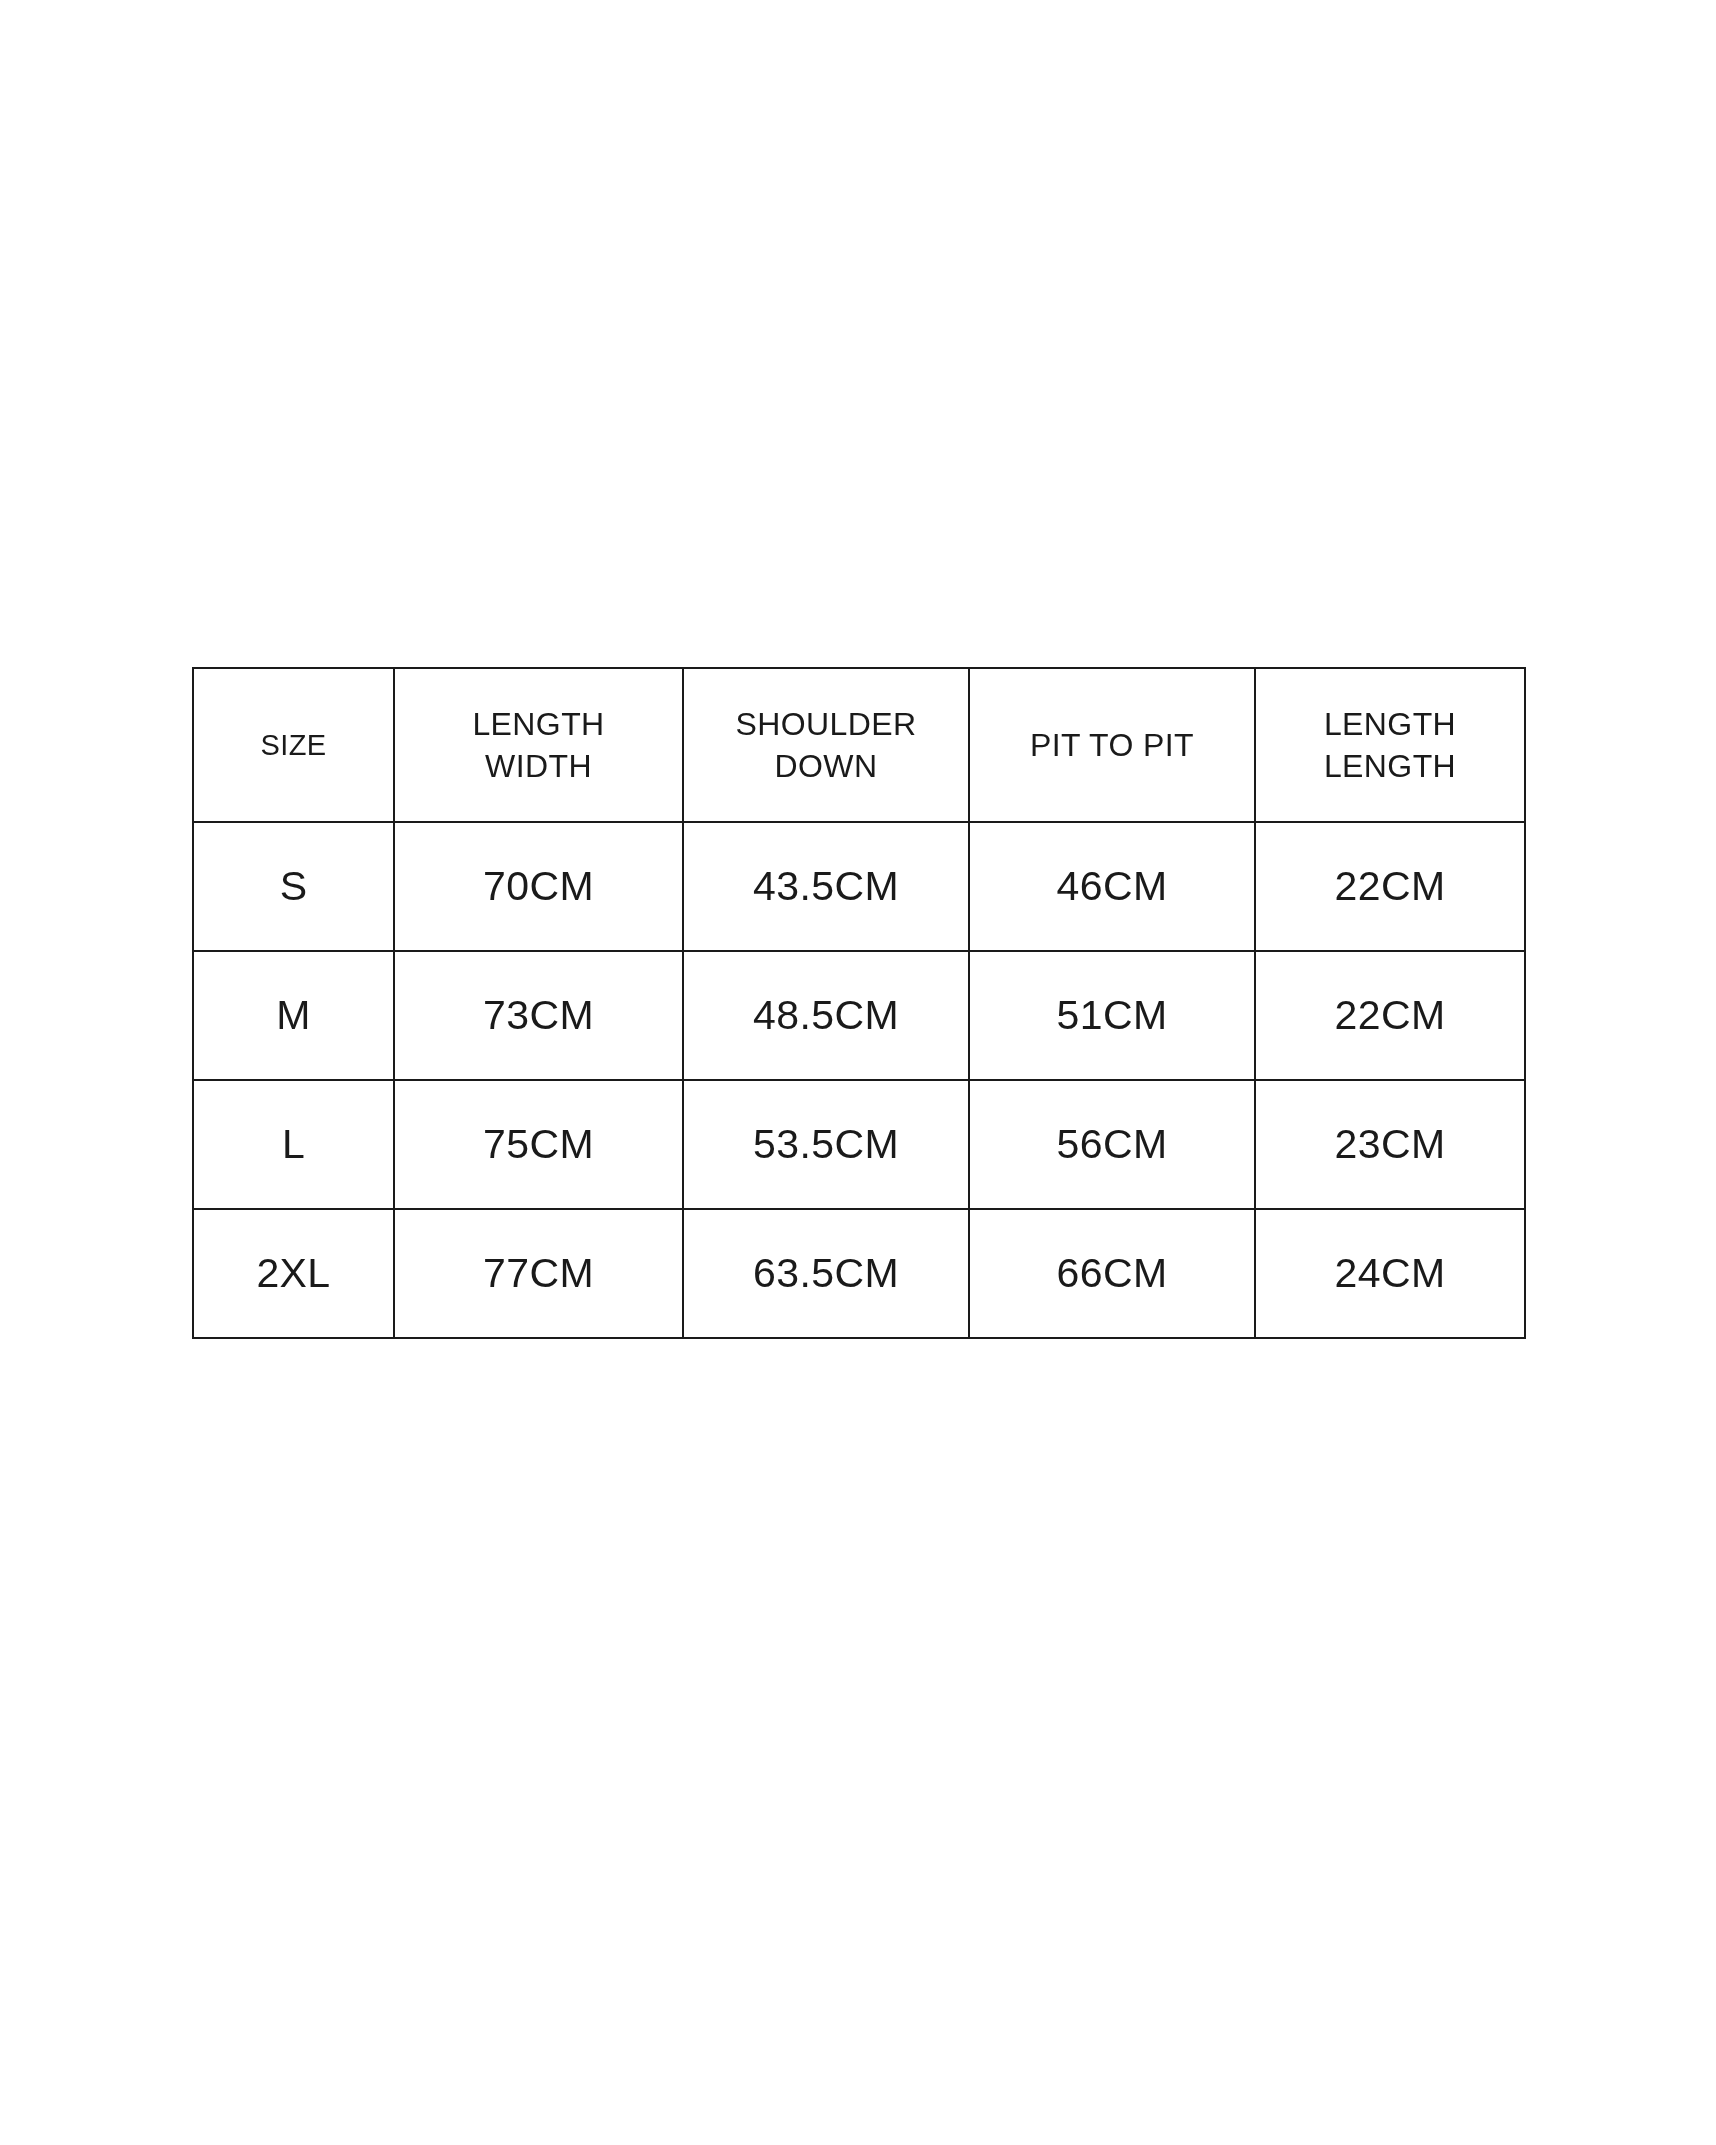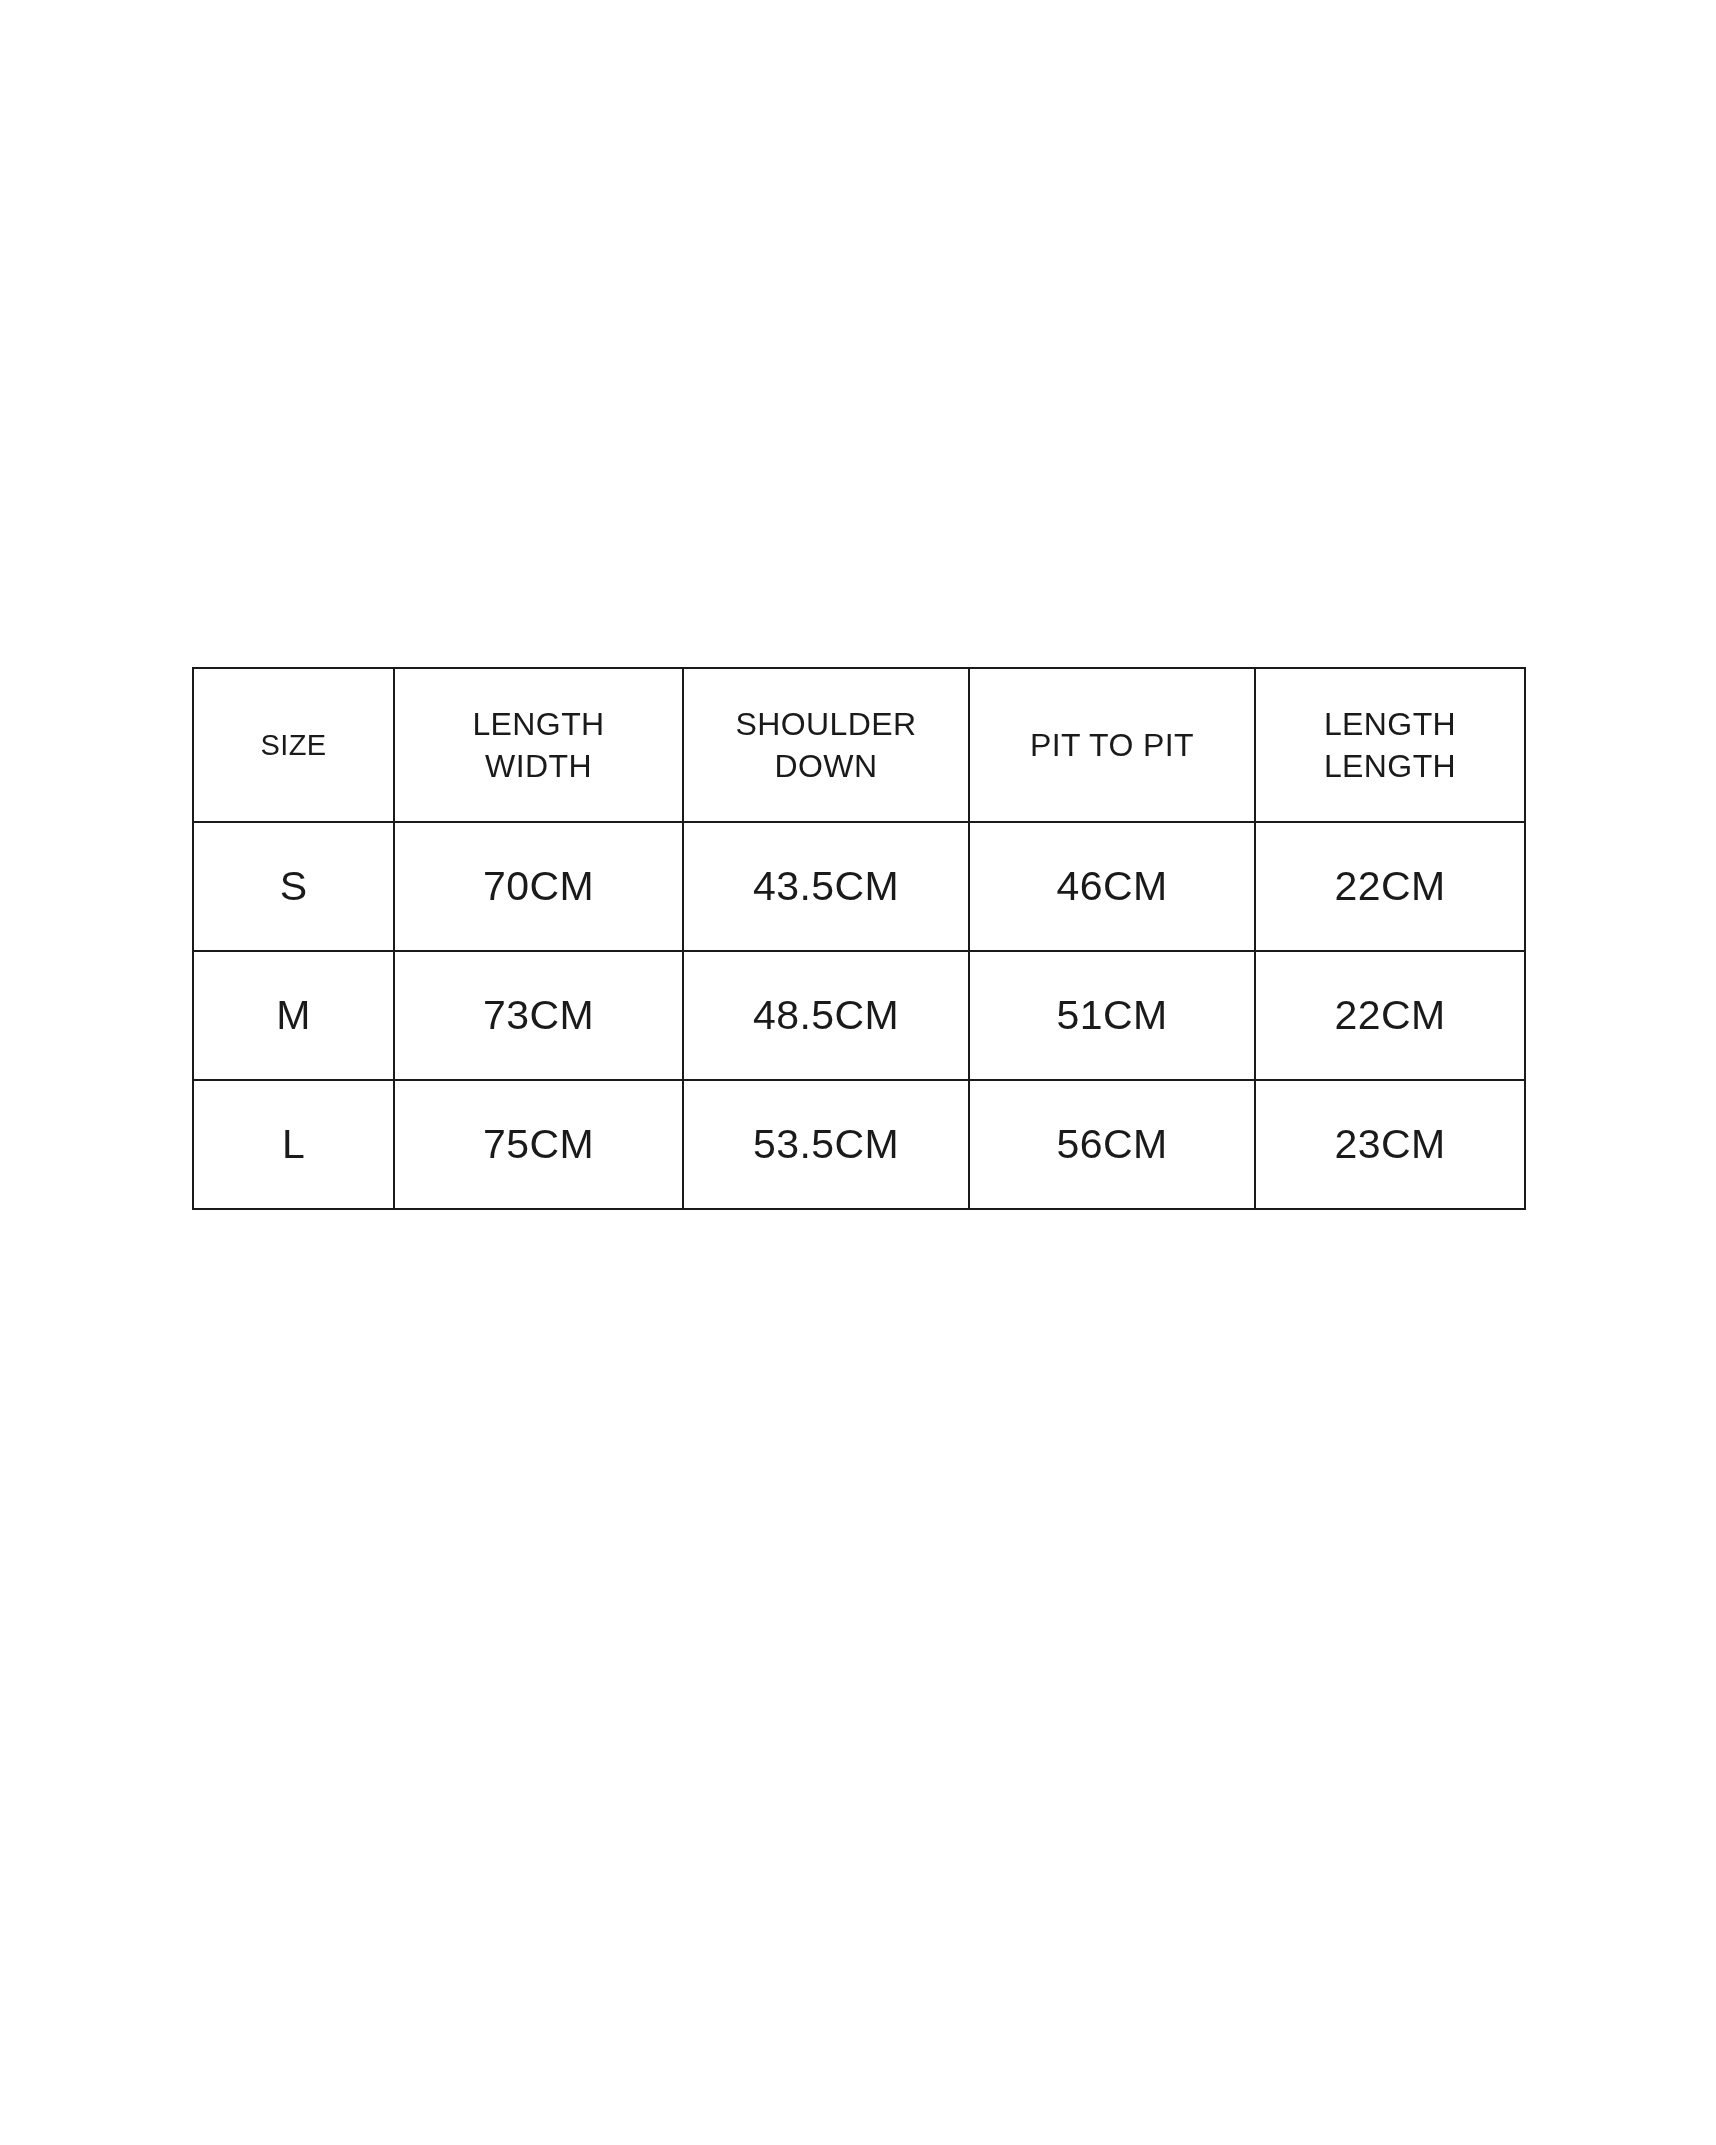--- a/index.html
+++ b/index.html
@@ -120,17 +120,24 @@
 
         <tr class="data-row">
           <td>L</td>
           <td>75CM</td>
           <td>53.5CM</td>
           <td>56CM</td>
           <td>23CM</td>
         </tr>
 
 
+        <tr class="data-row">
+          <td>2XL</td>
+          <td>77CM</td>
+          <td>63.5CM</td>
+          <td>66CM</td>
+          <td>24CM</td>
+        </tr>
       </tbody>
     </table>
   </div>
 </div>
 
 
 </body></html>

